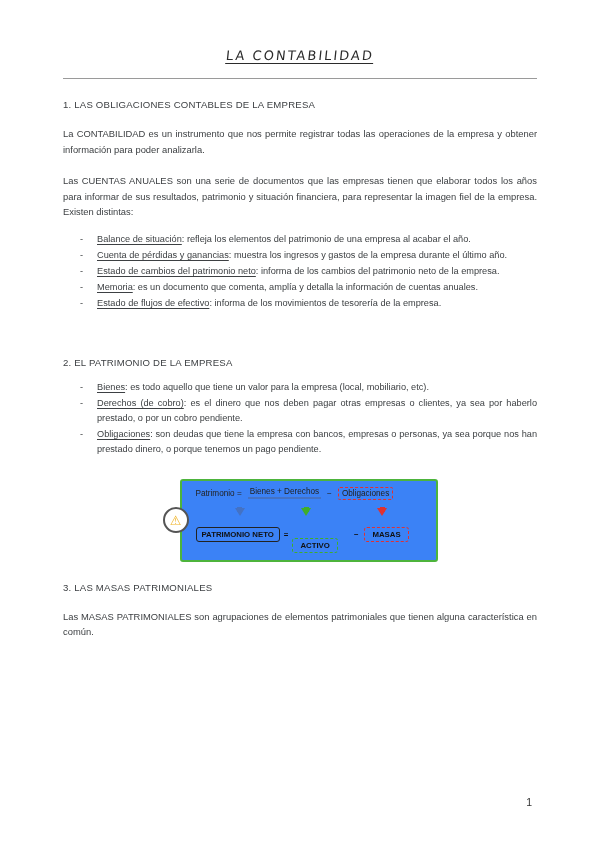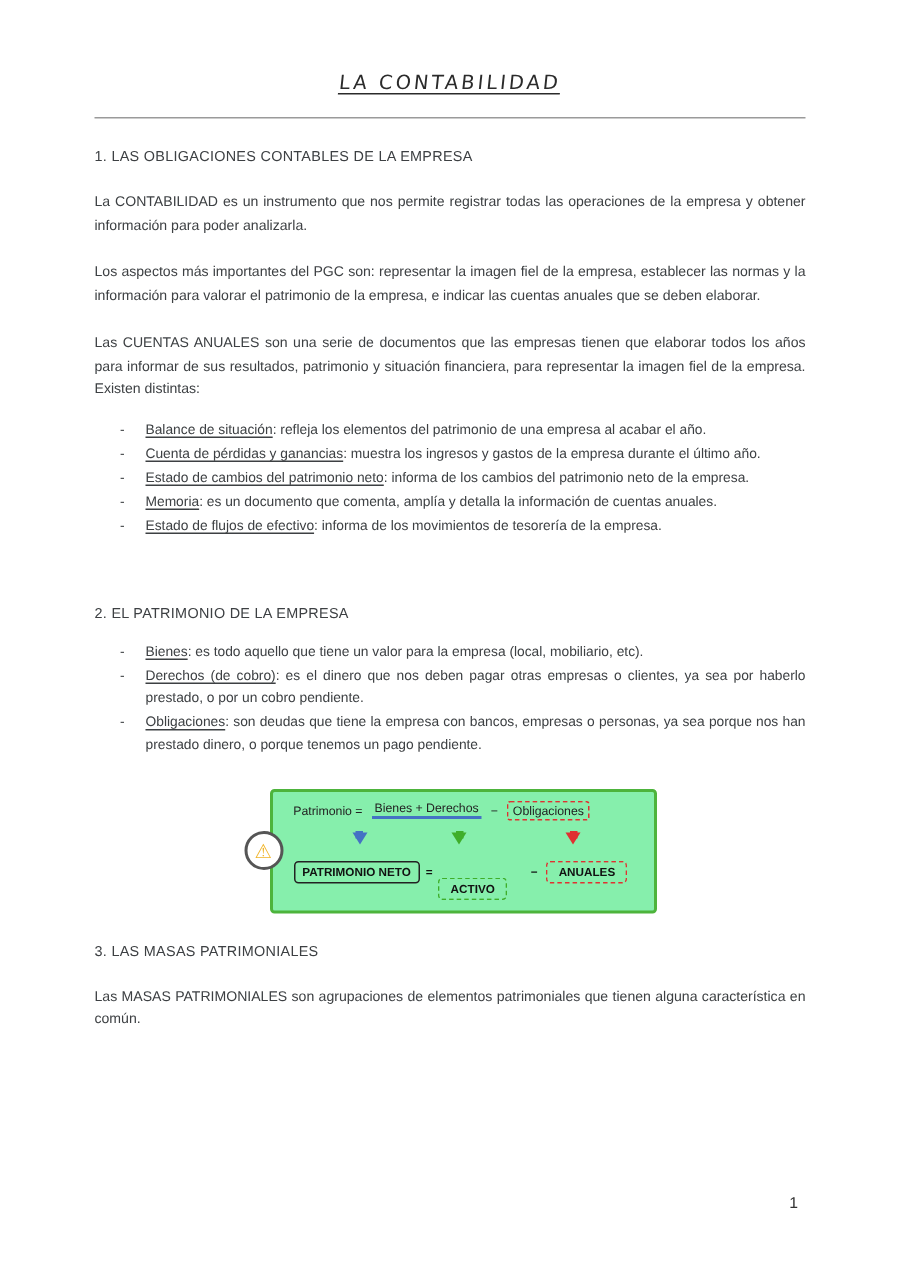--- a/index.html
+++ b/index.html
@@ -25,21 +25,21 @@
   .b-text { flex:1; text-align:justify; }
   .term { text-decoration:underline; text-underline-offset:2px; }
 
   
   .diagram-wrap { display:flex; justify-content:center; align-items:center; margin-top:22px; }
   .warn-circle {
     width:26px; height:26px; border-radius:50%; border:2px solid #555;
     background:#fff; display:flex; align-items:center; justify-content:center;
     margin-right:-9px; position:relative; z-index:2; font-size:13px; color:#f0b429; line-height:1;
   }
-  .d-box { border:2px solid #4db43c; border-radius:3px; width:258px; padding:6px 10px 7px 14px; background:#86efac; position:relative; z-index:1; }
+  .d-box { border:2px solid #4db43c; border-radius:3px; width:258px; padding:6px 10px 7px 14px; background:#3b82f6; position:relative; z-index:1; }
   .d-top { display:flex; align-items:center; font-size:8.2px; color:#222; white-space:nowrap; }
   .d-top .lbl { margin-right:6px; }
   .d-pos { border-bottom:2px solid #4472c4; padding:0 2px 1px 2px; }
   .d-minus-top { margin:0 6px; }
   .d-neg { border:1px dashed #e03131; border-radius:2px; padding:1px 3px; }
   .d-arrows { position:relative; height:14px; margin-top:3px; }
   .arr { position:absolute; top:5px; width:0; height:0; border:5px solid transparent; border-bottom:0; border-top:8px solid currentColor; }
   .arr::before { content:""; position:absolute; left:-2.5px; top:-9px; width:5px; height:5px; background:currentColor; }
   .arr.blue { left:17%; color:#4472c4; border-top-color:#4472c4; }
   .arr.green { left:46%; color:#3fae2a; border-top-color:#3fae2a; }
@@ -56,21 +56,20 @@
 </head>
 <body>
 
 <div class="page">
 
   <h1 class="title">LA CONTABILIDAD</h1>
   <hr class="rule">
 
   <h2 class="sec-heading">1. LAS OBLIGACIONES CONTABLES DE LA EMPRESA</h2>
   <p class="para">La CONTABILIDAD es un instrumento que nos permite registrar todas las operaciones de la empresa y obtener información para poder analizarla.</p>
-  <p class="para">Los aspectos más importantes del PGC son: representar la imagen fiel de la empresa, establecer las normas y la información para valorar el patrimonio de la empresa, e indicar las cuentas anuales que se deben elaborar.</p>
   <p class="para">Las CUENTAS ANUALES son una serie de documentos que las empresas tienen que elaborar todos los años para informar de sus resultados, patrimonio y situación financiera, para representar la imagen fiel de la empresa. Existen distintas:</p>
 
   <ul class="blist">
     <li class="bullet">
       <span class="dash">-</span>
       <span class="b-text"><span class="term">Balance de situación</span><span>: refleja los elementos del patrimonio de una empresa al acabar el año.</span></span>
     </li>
     <li class="bullet">
       <span class="dash">-</span>
       <span class="b-text"><span class="term">Cuenta de pérdidas y ganancias</span><span>: muestra los ingresos y gastos de la empresa durante el último año.</span></span>
@@ -118,21 +117,21 @@
       <div class="d-arrows">
         <span class="arr blue"></span>
         <span class="arr green"></span>
         <span class="arr red"></span>
       </div>
       <div class="d-bottom">
         <span class="d-resbox">PATRIMONIO NETO</span>
         <span class="d-eq">=</span>
         <span class="d-activo">ACTIVO</span>
         <span class="d-min">−</span>
-        <span class="d-pasivo">ANUALES</span>
+        <span class="d-pasivo">MASAS</span>
       </div>
     </div>
   </div>
 
   <h2 class="sec-heading">3. LAS MASAS PATRIMONIALES</h2>
   <p class="para">Las MASAS PATRIMONIALES son agrupaciones de elementos patrimoniales que tienen alguna característica en común.</p>
 
   <div class="page-num">1</div>
 </div>
 

